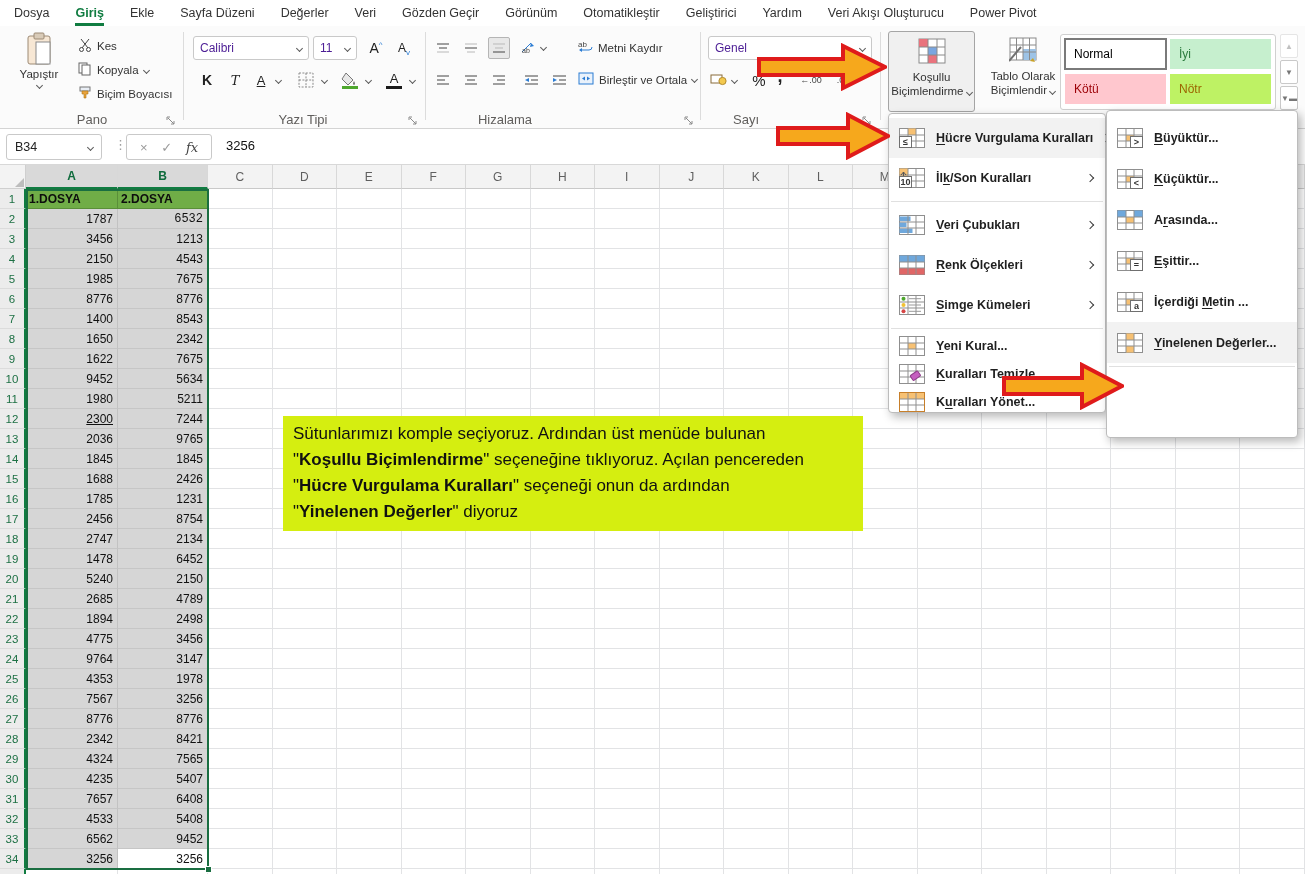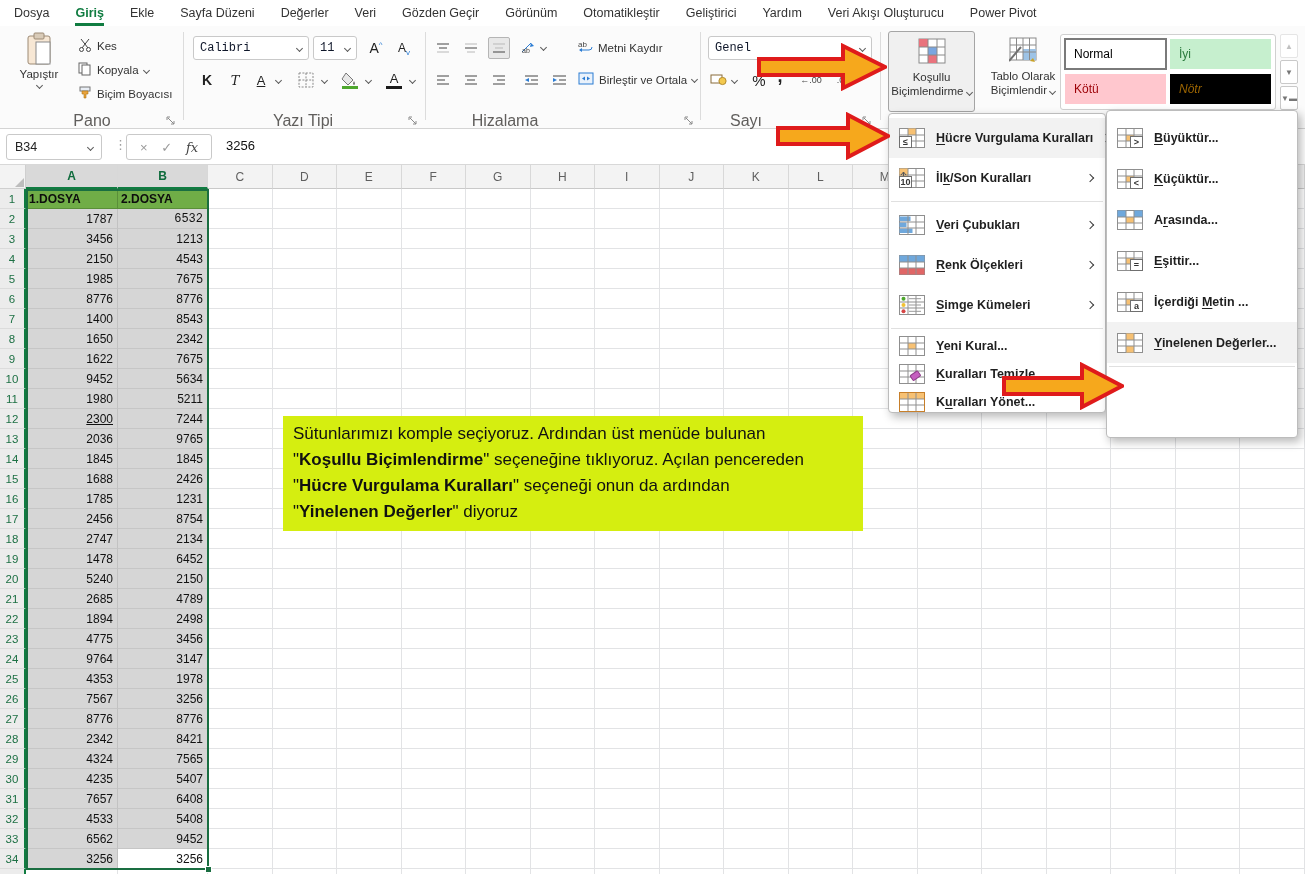--- a/index.html
+++ b/index.html
@@ -7,25 +7,25 @@
   body { font-family:"Liberation Sans","DejaVu Sans",sans-serif; background:#fff; position:relative; color:#262626; }
 
   
   #tabbar { position:absolute; left:0; top:0; width:1305px; height:26px; background:#fff; display:flex; align-items:center; padding-left:14px; gap:26px; }
   .tab { font-size:12.5px; color:#333; height:26px; display:flex; align-items:center; cursor:default; white-space:nowrap; }
   .tab.active { color:#107c41; font-weight:bold; border-bottom:3px solid #107c41; padding-top:3px; }
 
   
   #ribbon { position:absolute; left:0; top:26px; width:1305px; height:103px; background:#fbfbfb; border-bottom:1px solid #d4d4d4; }
   .gsep { position:absolute; top:6px; width:1px; height:88px; background:#dcdcdc; }
-  .glabel { position:absolute; top:86px; font-size:16px; color:#605e5c; text-align:center; }
+  .glabel { position:absolute; top:86px; font-size:13px; color:#605e5c; text-align:center; }
   .launch { position:absolute; top:86px; width:12px; height:12px; }
   .bigbtn { position:absolute; display:flex; flex-direction:column; align-items:center; font-size:11.5px; color:#333; text-align:center; border-radius:3px; }
   .srow { position:absolute; display:flex; align-items:center; gap:5px; font-size:11.5px; color:#333; white-space:nowrap; }
-  .combo { position:absolute; background:#fff; border:1px solid #c9c9c9; border-radius:3px; display:flex; align-items:center; font-size:12px; color:#0f172a; padding:0 6px;font-family:Liberation Mono, monospace; }
+  .combo { position:absolute; background:#fff; border:1px solid #c9c9c9; border-radius:3px; display:flex; align-items:center; font-size:12px; color:#4c1d95; padding:0 6px; }
   .combo .chev { margin-left:auto; }
   .chev { width:5px; height:5px; border-right:1.4px solid #5a5a5a; border-bottom:1.4px solid #5a5a5a; transform:rotate(45deg); display:inline-block; flex:none; }
   .fmtbtn { position:absolute; display:flex; align-items:center; justify-content:center; font-size:13px; color:#222; }
   .alico { position:absolute; width:22px; height:22px; display:flex; align-items:center; justify-content:center; border-radius:2px; }
   .alico.selected { background:#e8e8e8; border:1px solid #b5b5b5; }
   #cond-btn { left:888px; top:5px; width:87px; height:81px; background:#f0f0f0; border:1px solid #a5a5a5; border-radius:3px; padding-top:6px; }
   #tblfmt-btn { left:984px; top:5px; width:78px; height:81px; padding-top:6px; }
   .twoLine { line-height:1.25; margin-top:4px; }
 
   
@@ -336,21 +336,21 @@
           <line x1="24,2" y1="24" x2="12" y2="10" stroke="#707070" stroke-width="2"></line>
           <path d="M26,25 l-5,-1 l3,-3 z" fill="#c9a227"></path>
         </svg>
     </span>
     <span class="twoLine"><span>Tablo Olarak Biçimlendir</span> <span class="chev"></span></span>
   </div>
   <div id="gallery">
       <div class="stylecell selected" style="background: rgb(255, 255, 255); color: rgb(0, 0, 0);">Normal</div>
       <div class="stylecell" style="background: rgb(198, 239, 206); color: rgb(44, 124, 63);">İyi</div>
       <div class="stylecell" style="background: rgb(255, 199, 206); color: rgb(156, 0, 6);">Kötü</div>
-      <div class="stylecell" style="background: #000000; color: rgb(156, 101, 0); font-style: italic;">Nötr</div>
+      <div class="stylecell" style="background: #bef264; color: rgb(156, 101, 0);">Nötr</div>
     </div>
   <div id="galscroll">
     <div class="galbtn dim">▲</div>
     <div class="galbtn">▼</div>
     <div class="galbtn">▼▬</div>
   </div>
 </div>
 
 <div id="fbar">
   <div id="namebox">

